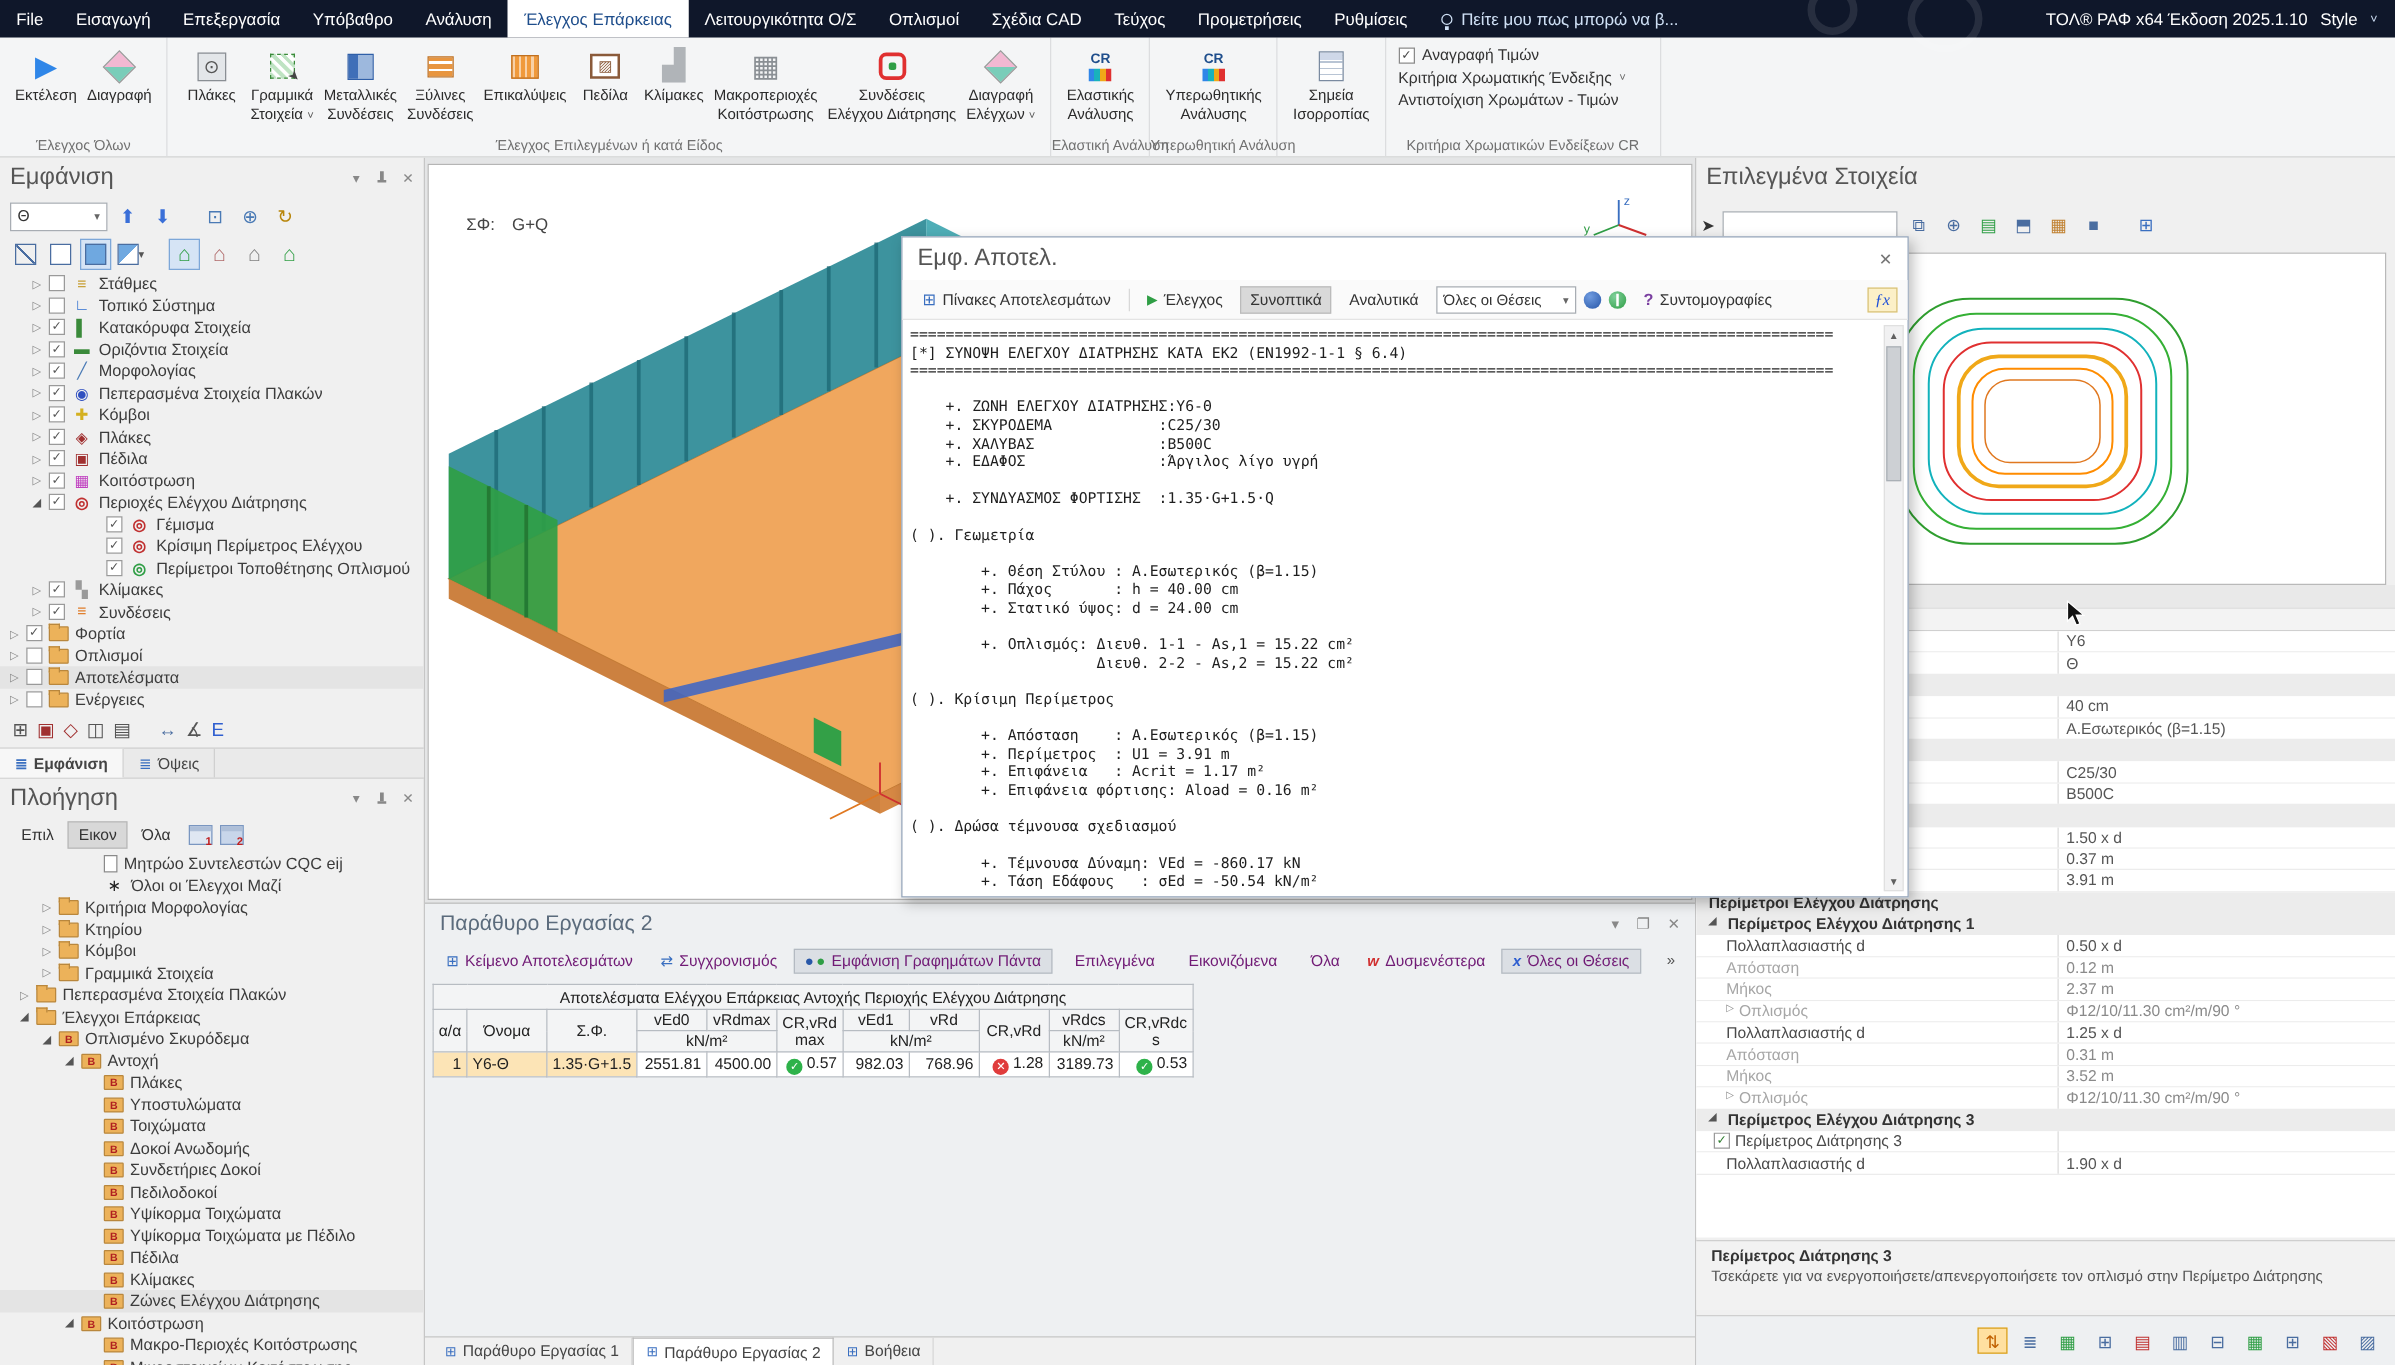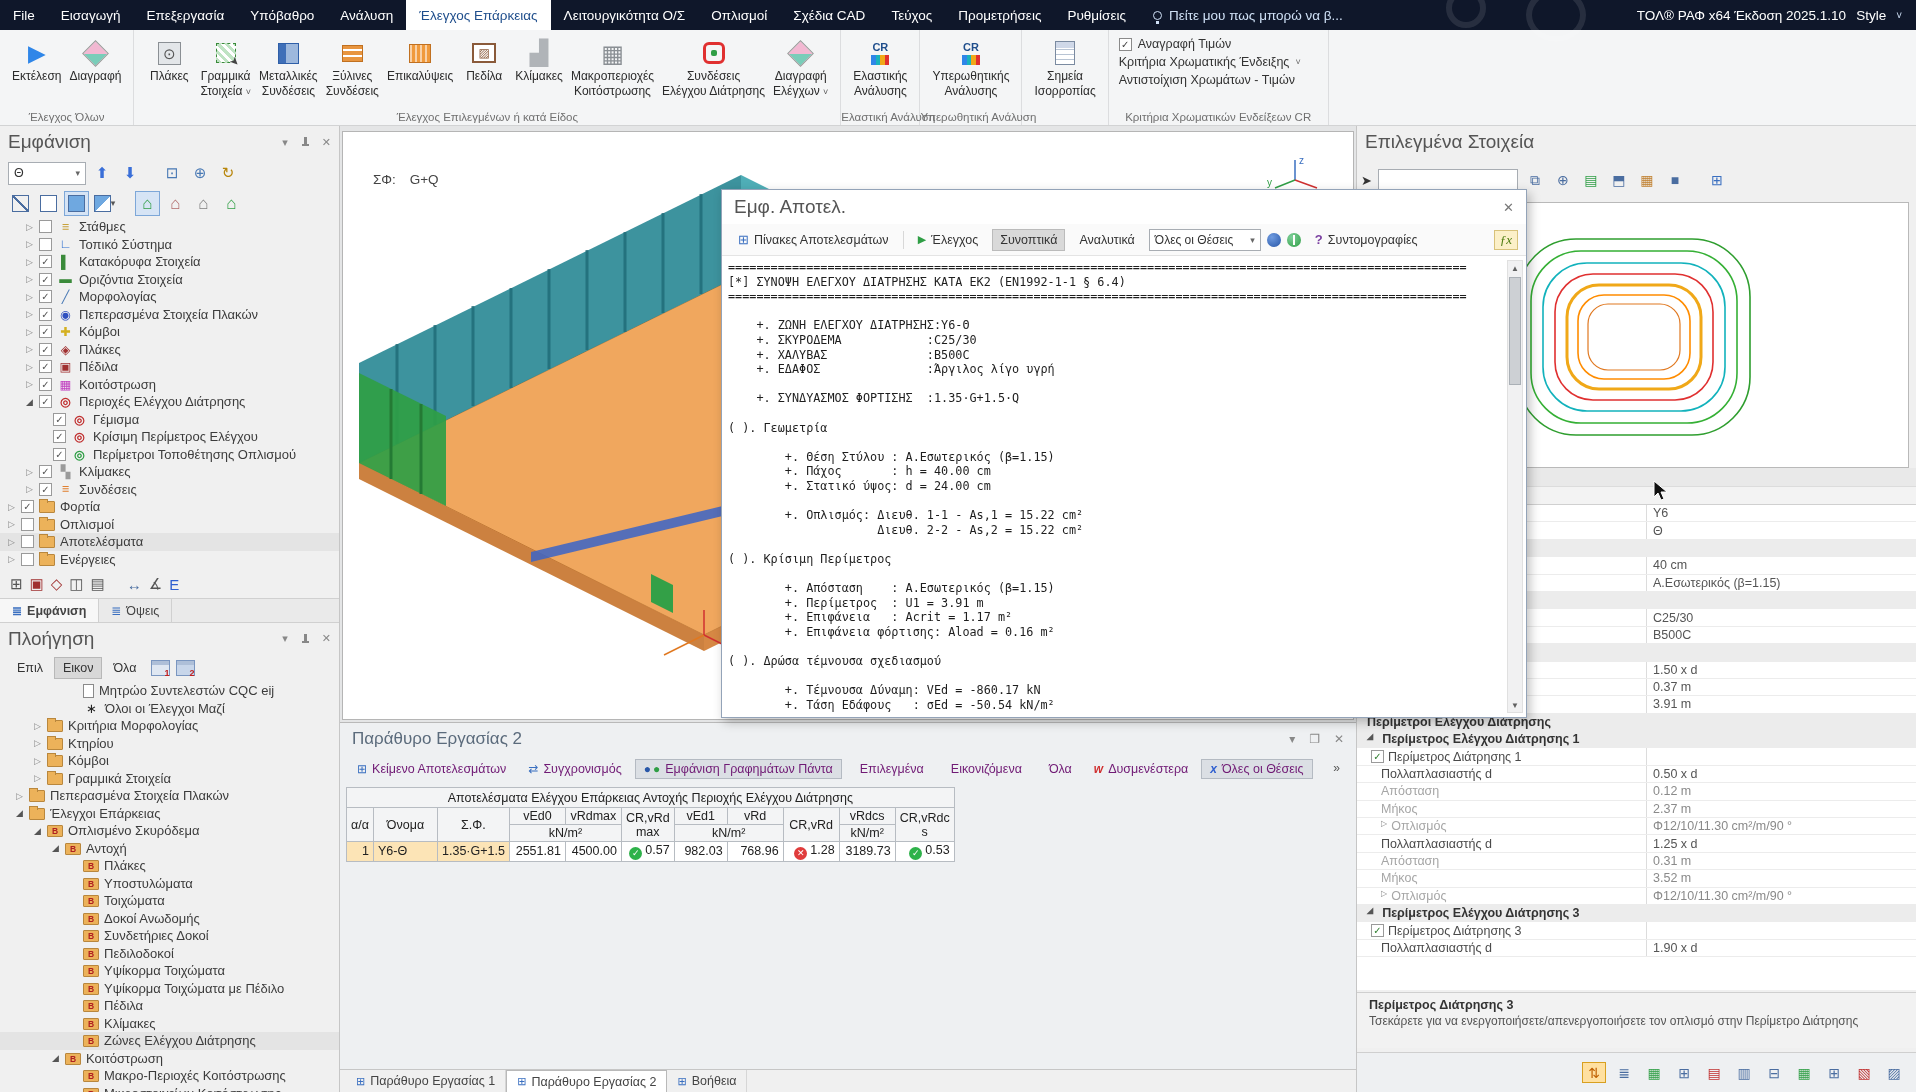--- a/index.html
+++ b/index.html
@@ -88,21 +88,21 @@
   .cubei.shaded{background:#6fa8e0}
   .cubei.section{background:linear-gradient(135deg,#6fa8e0 50%,#fff 50%)}
   .hico{font-size:17px;line-height:17px}
 
   
   .tree{overflow:hidden}
   .trow{display:flex;align-items:center;height:17.5px;font-size:13px;color:#3c3c3c;white-space:nowrap;cursor:default}
   .trow[data-sel="1"]{background:#e4e4e4}
   .dt .trow[data-lvl="0"]{padding-left:8px}
   .dt .trow[data-lvl="1"]{padding-left:26px}
-  .dt .trow[data-lvl="2"]{padding-left:40px}
+  .dt .trow[data-lvl="2"]{padding-left:72px}
   .nt .trow[data-lvl="1"]{padding-left:16px}
   .nt .trow[data-lvl="2"]{padding-left:34px}
   .nt .trow[data-lvl="3"]{padding-left:52px}
   .nt .trow[data-lvl="4"]{padding-left:70px}
   .exp{width:13px;flex:none;font-size:9px;color:#8a8a8a}
   .exp[data-exp="open"]::before{content:"◢";color:#555}
   .exp[data-exp="closed"]::before{content:"▷"}
   .cb{width:13px;height:13px;border:1px solid #9a9a9a;background:#fff;margin-right:5px;flex:none;
     font-size:10px;line-height:11px;text-align:center;color:#555}
   .cb:not([data-check]){display:none}
@@ -159,21 +159,21 @@
   .fsep{width:1px;height:18px;background:#d8d8d8}
   .ficon-table{color:#3a6fc0;font-size:13px}
   .ficon-play{color:#2f9e45;font-size:11px}
   .fcombo{width:112px;height:22px;border:1px solid #a8adb3;background:#fff;display:flex;align-items:center;padding:0 5px;font-size:12px;color:#333}
   .fcombo .cc{margin-left:auto;font-size:9px;color:#666}
   .dot{width:14px;height:14px;border-radius:50%}
   .dot.blue{background:radial-gradient(circle at 35% 30%,#6f9be0,#2857a8)}
   .dot.green{background:radial-gradient(circle at 35% 30%,#7fd09a,#2f9e45);position:relative}
   .dot.green::after{content:"";position:absolute;left:6px;top:2px;width:2px;height:10px;background:#fff}
   .qicon{color:#7a3fa0;font-weight:bold;font-size:13px}
-  .fxicon{margin-left:auto;font-style:italic;font-family:"Liberation Serif",serif;color:#4d7c0f;
+  .fxicon{margin-left:auto;font-style:italic;font-family:"Liberation Serif",serif;color:#1d4ed8;
     background:#fcf0c8;border:1px solid #d8c27a;padding:1px 5px;font-size:13px}
   .fw-body{position:absolute;left:0;top:66px;right:0;bottom:0}
   .fw-pre{position:absolute;left:6px;top:4px;right:22px;bottom:4px;margin:0;
     font-family:"DejaVu Sans Mono",monospace;font-size:11.8px;line-height:14.6px;color:#1e1e1e;overflow:hidden}
   .fw-scroll{position:absolute;right:3px;top:4px;width:16px;bottom:4px;background:#f1f1f2;border:1px solid #e0e0e0}
   .fw-scroll .sarr{height:14px;display:flex;align-items:center;justify-content:center;font-size:8px;color:#606060}
   .fw-scroll .sarr.down{position:absolute;bottom:0;left:0;right:0}
   .fw-thumb{position:absolute;left:1px;right:1px;top:16px;height:108px;background:#cdd0d4;border:1px solid #aab0b6}
 
   
@@ -1148,28 +1148,20 @@
       </div>
 
       <div class="prow" data-type="section">
         <span class="pl">
 
           <span>Περίμετρος Ελέγχου Διάτρησης 1</span>
         </span>
 
       </div>
 
-      <div class="prow" data-type="check">
-        <span class="pl">
-          <span class="pcb"></span>
-
-          <span>Περίμετρος Διάτρησης 1</span>
-        </span>
-        <span class="pv"></span>
-      </div>
 
       <div class="prow" data-type="value">
         <span class="pl">
 
           <span>Πολλαπλασιαστής d</span>
         </span>
         <span class="pv">0.50 x d</span>
       </div>
 
       <div class="prow" data-type="value" data-gray="1">

